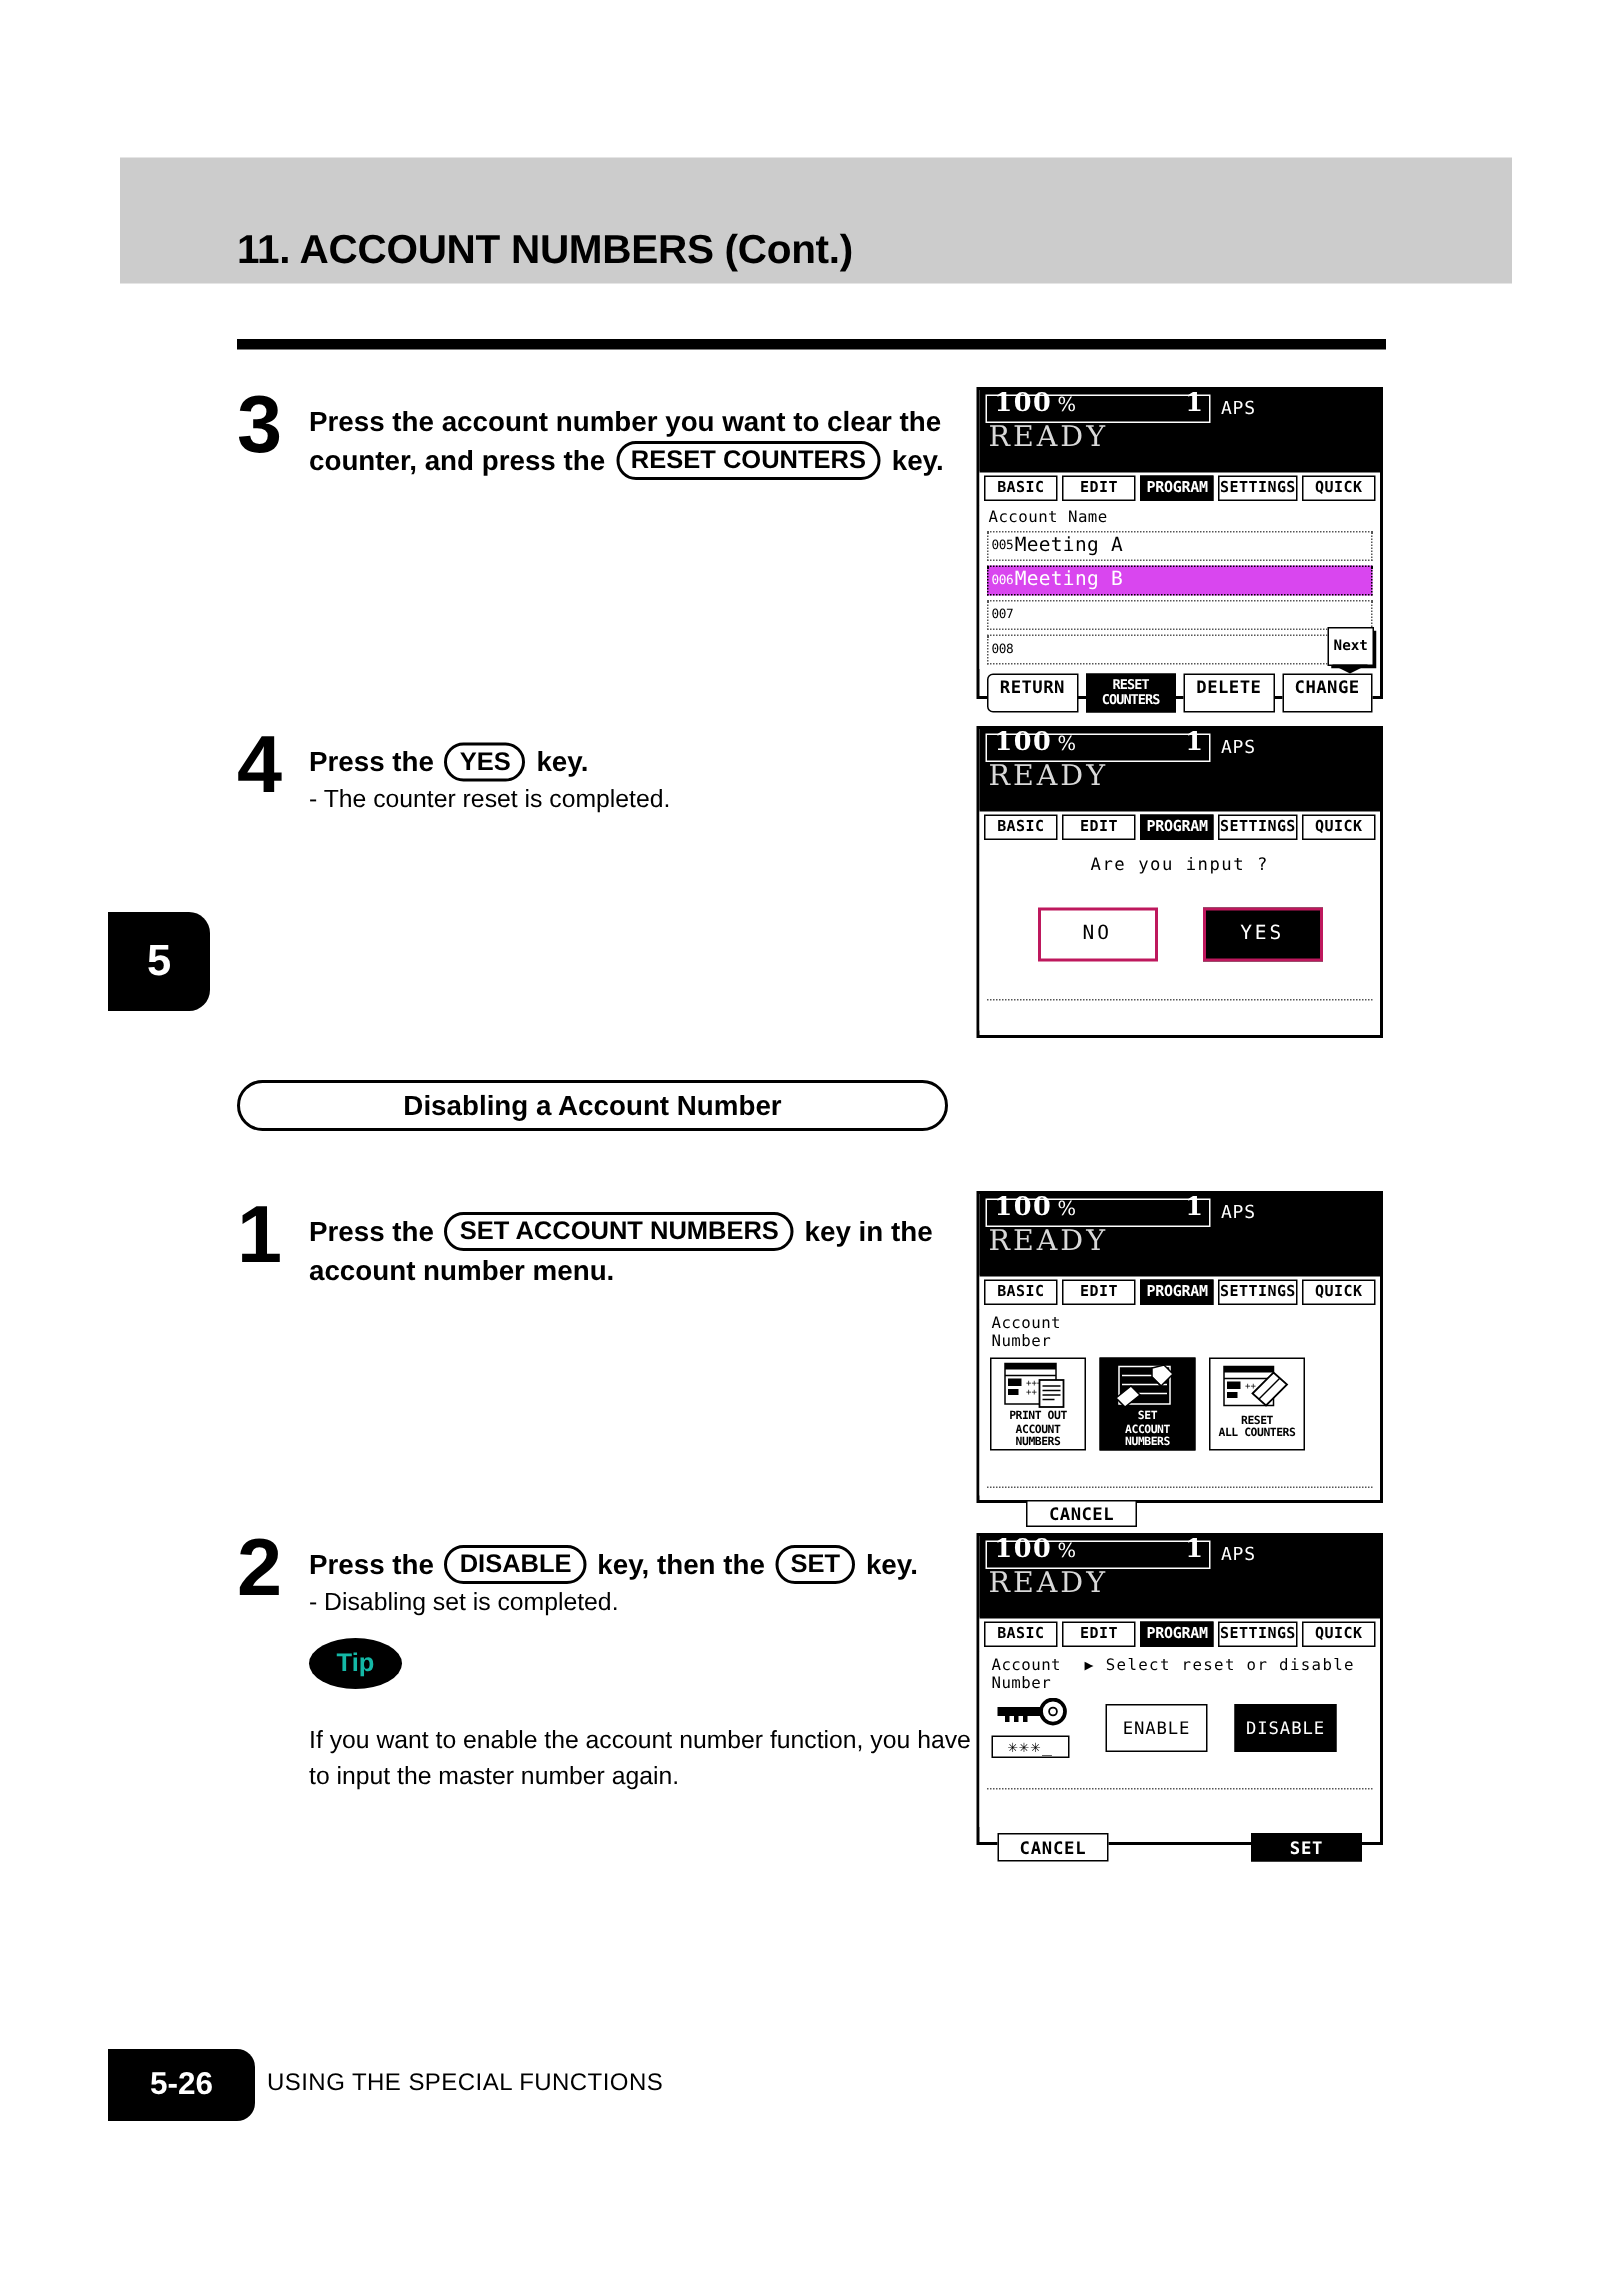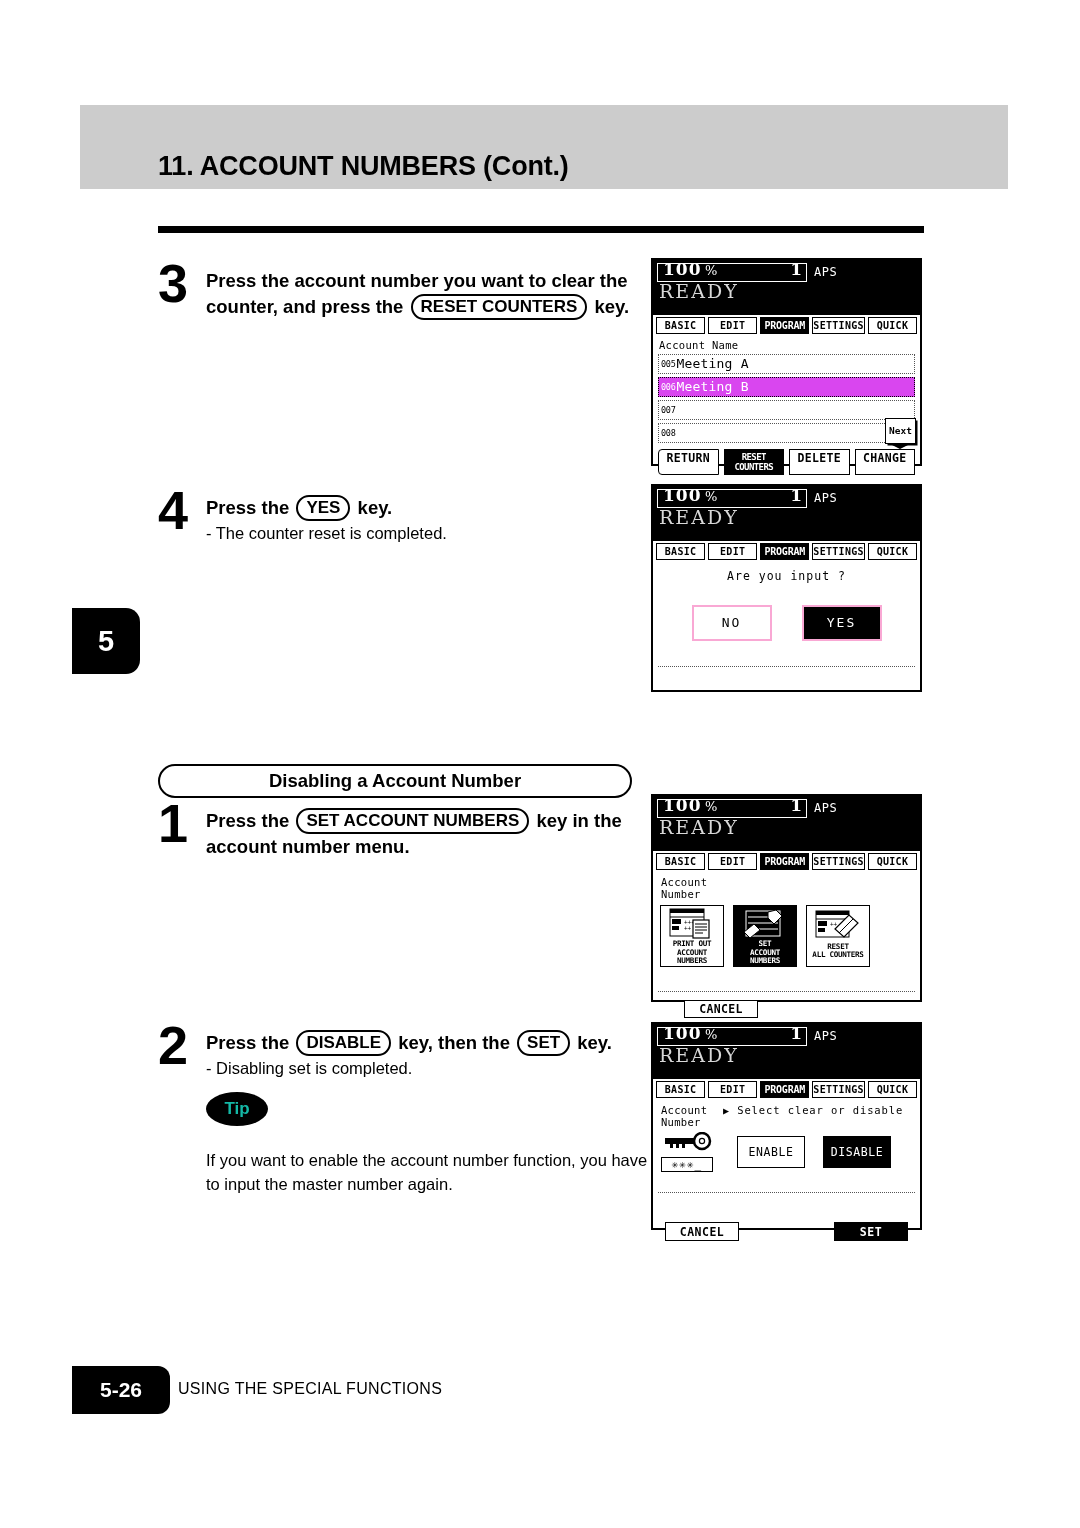--- a/index.html
+++ b/index.html
@@ -93,21 +93,21 @@
     font-weight: bold;
     line-height: 1.24;
     margin: 0 2px;
     vertical-align: 1px;
     white-space: nowrap;
   }
 
   
   .section-pill {
     position: absolute;
-    left: 158px; top: 764px;
+    left: 158px; top: 720px;
     width: 474px; height: 34px;
     border: 2.5px solid #000;
     border-radius: 20px;
     display: flex;
     align-items: center;
     justify-content: center;
     font-size: 18.5px;
     font-weight: bold;
     box-sizing: border-box;
   }
@@ -339,21 +339,21 @@
     padding-top: 6px;
   }
   .confirm-row {
     display: flex;
     justify-content: center;
     gap: 30px;
     padding-top: 22px;
   }
   .confirm-btn {
     width: 76px; height: 32px;
-    border: 2px solid #f9a8d4;
+    border: 2px solid #be185d;
     display: flex;
     align-items: center;
     justify-content: center;
     font-size: 13px;
     letter-spacing: 2px;
     box-shadow: inset 0 0 0 1.5px #fff;
     background: #fff;
   }
   .confirm-btn.sel {
     background: #000;
@@ -693,21 +693,21 @@
     <div class="lcd-tab">QUICK</div>
   </div>
   <div class="lcd-body" style="height:117px;">
     <div style="display:flex; padding:3px 6px 0 8px;">
       <div class="lcd-label" style="width:62px;">
         <div>Account</div>
         <div>Number</div>
       </div>
       <div class="lcd-label" style="letter-spacing:0.9px;">
         <span class="arrow-mark">▶</span>
-        <span>Select clear or disable</span>
+        <span>Select reset or disable</span>
       </div>
     </div>
     <div class="ed-row">
       <div class="ed-keyicon">
         <svg width="54" height="20" viewBox="0 0 54 20">
           <circle cx="41" cy="9" r="8" fill="none" stroke="#000" stroke-width="2.5"></circle>
           <circle cx="41" cy="9" r="2.6" fill="#fff" stroke="#000" stroke-width="1.2"></circle>
           <rect x="4" y="6" width="30" height="6" fill="#000"></rect>
           <rect x="9" y="12" width="3" height="4" fill="#000"></rect>
           <rect x="15" y="12" width="3" height="4" fill="#000"></rect>

